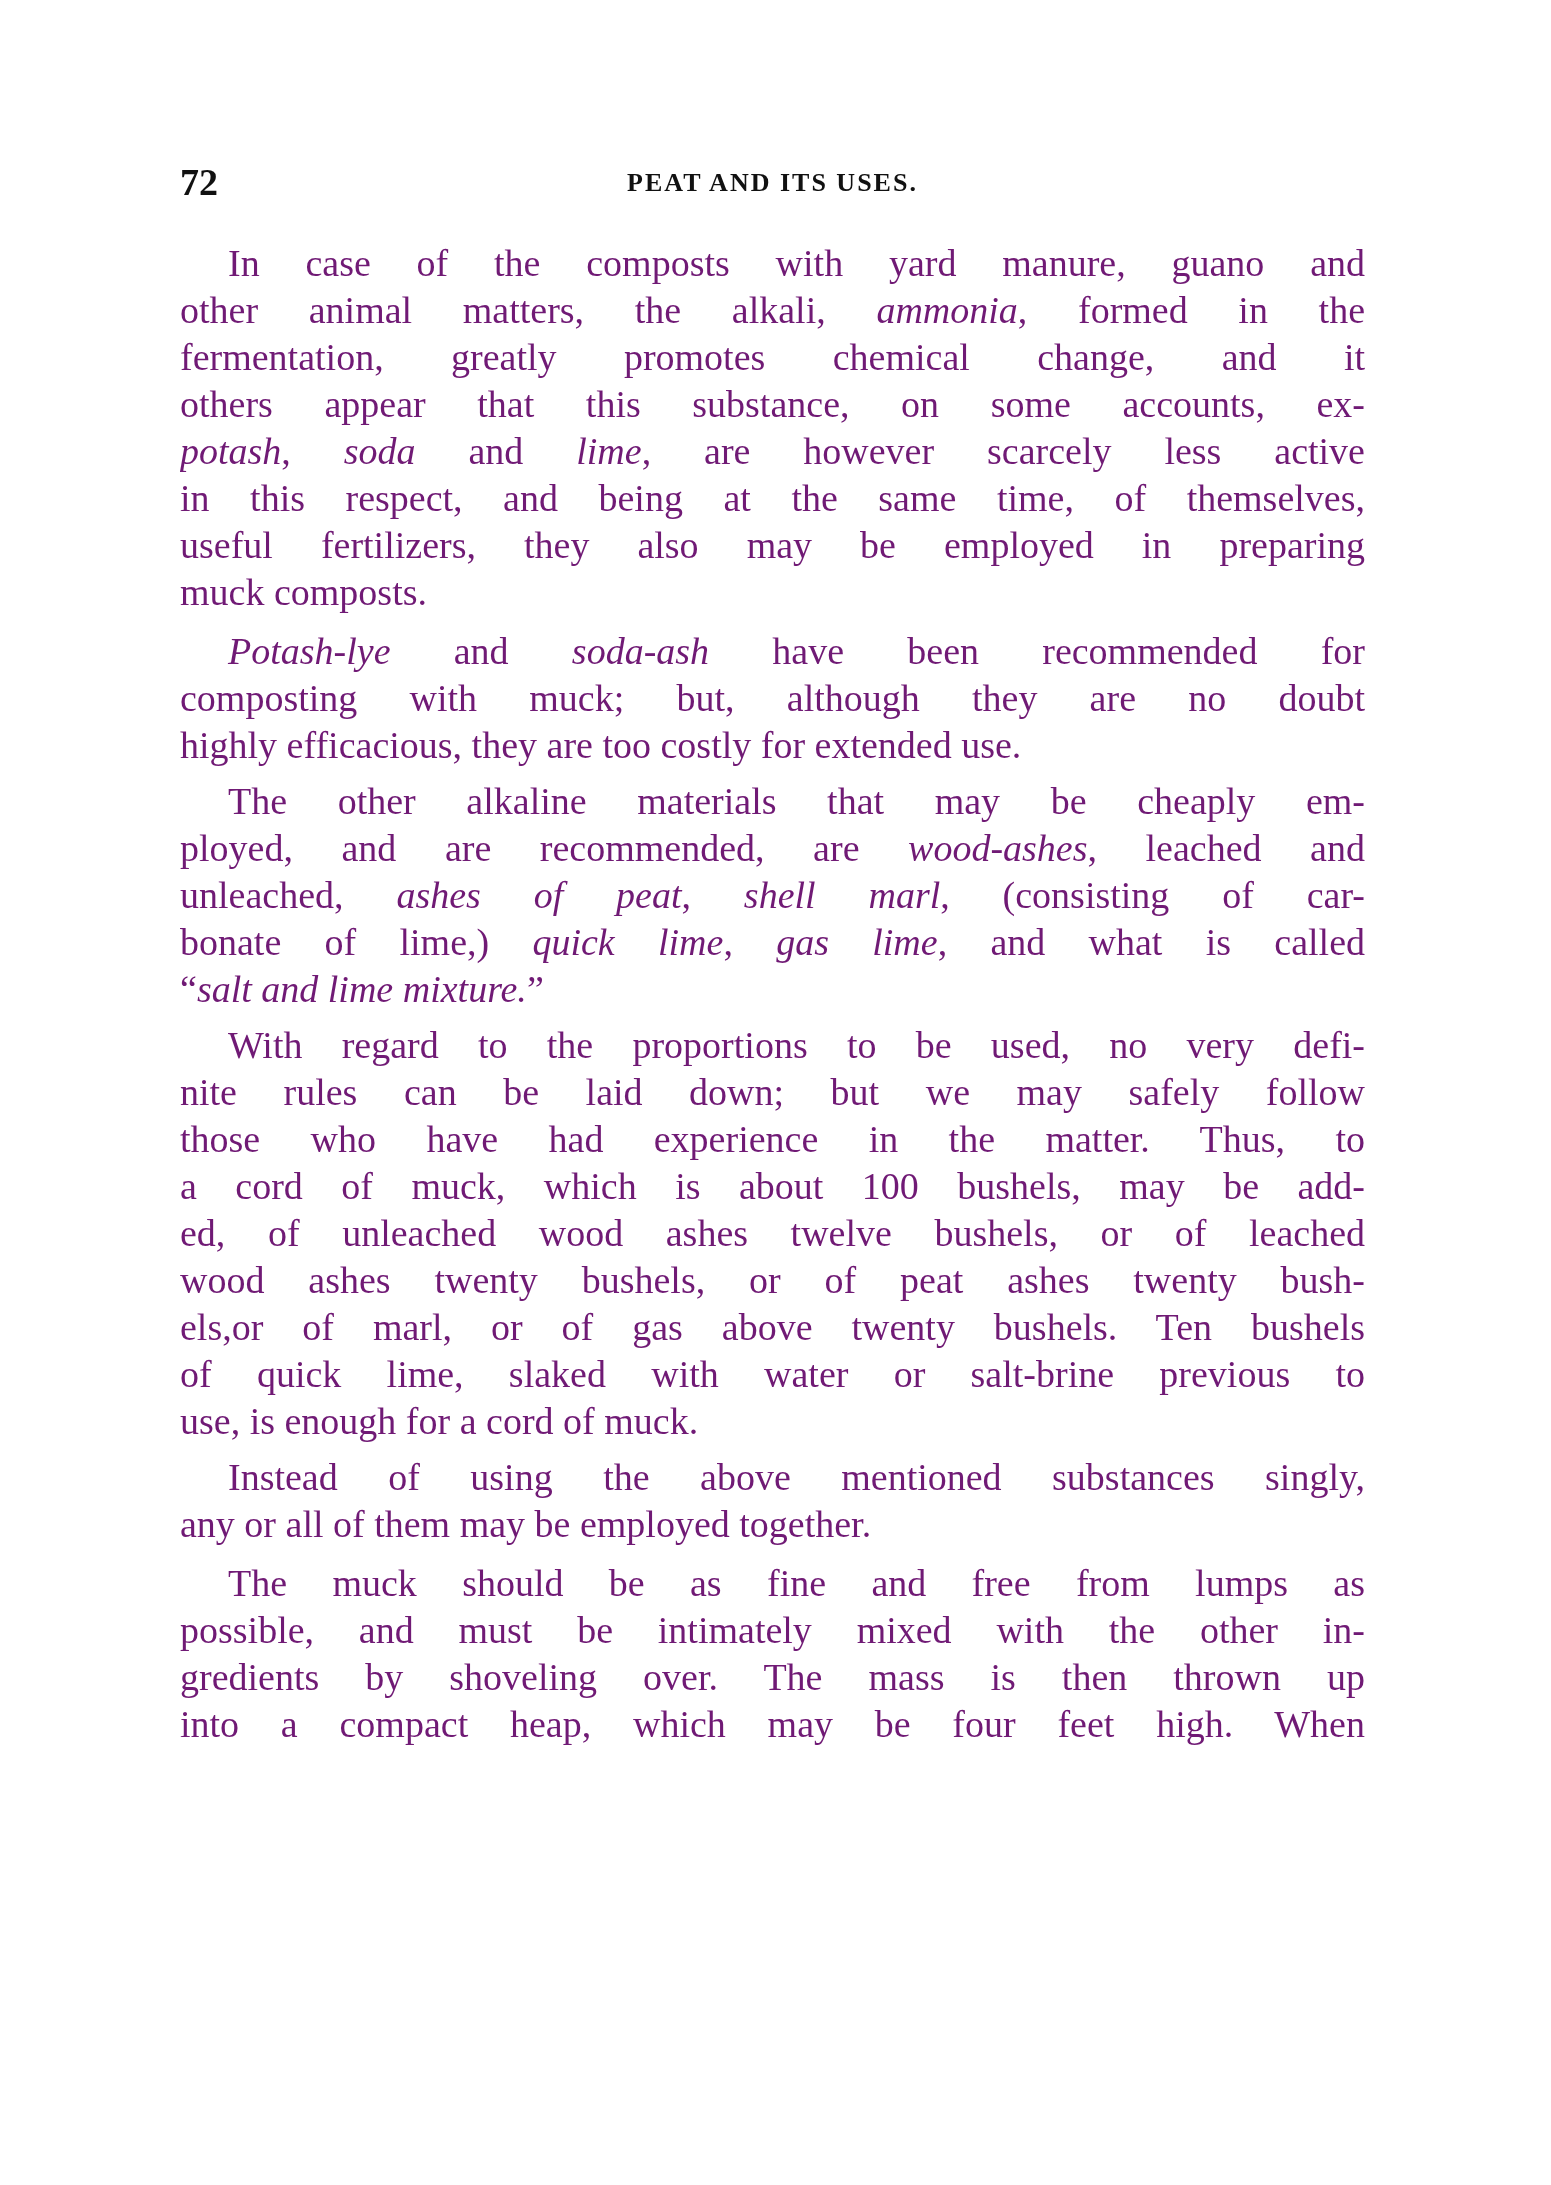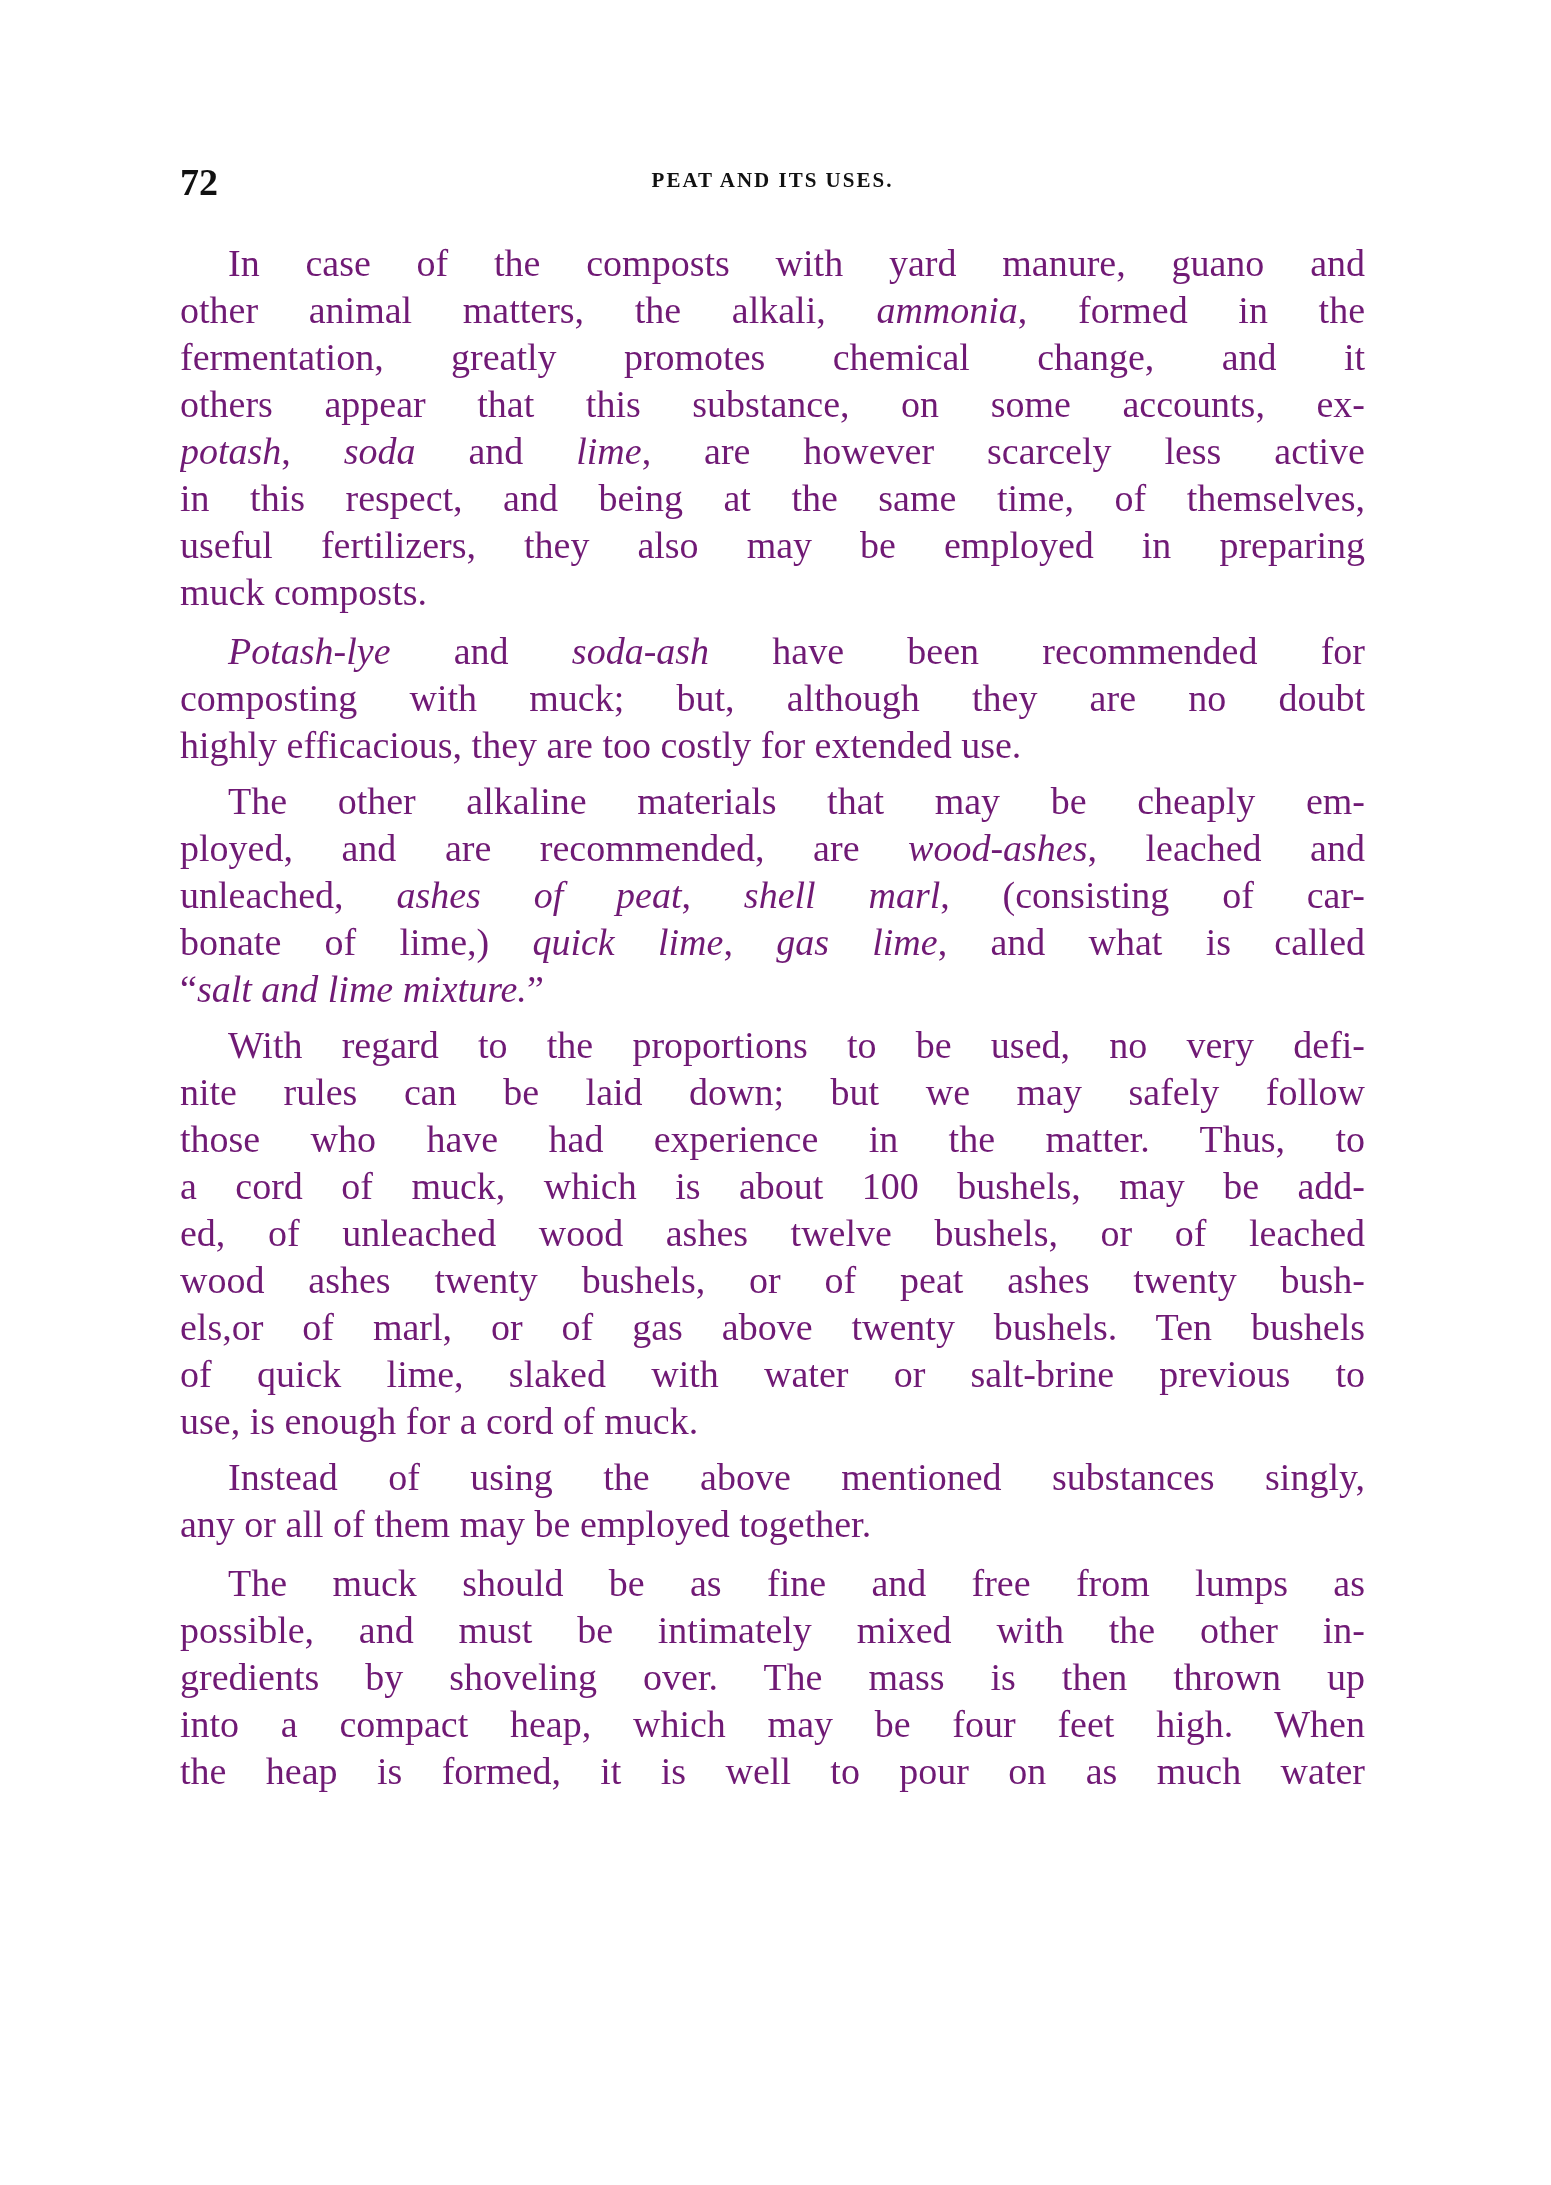--- a/index.html
+++ b/index.html
@@ -1,20 +1,20 @@
 <!DOCTYPE html>
 <html><head>
 <meta charset="utf-8">
 <style>
   html, body { margin:0; padding:0; background:#ffffff; }
   body { width:1551px; height:2185px; position:relative; overflow:hidden; }
   .page { position:absolute; left:0; top:0; width:1551px; height:1765px; background:#ffffff; }
   .header { position:absolute; left:180px; top:160px; width:1185px; height:50px; }
   .page-number { position:absolute; left:0; top:0; font-family:"Liberation Serif","DejaVu Serif",serif; font-size:38px; font-weight:bold; color:#111; }
-  .running-title { position:absolute; left:0; right:0; top:8px; text-align:center; font-family:"Liberation Serif","DejaVu Serif",serif; font-size:21px; font-weight:bold; letter-spacing:2px; color:#111; }
+  .running-title { position:absolute; left:0; right:0; top:8px; text-align:center; font-family:"Liberation Serif","DejaVu Serif",serif; font-size:26px; font-weight:bold; letter-spacing:2px; color:#111; }
   .body { position:absolute; left:180px; top:240px; width:1185px; }
   .line { display:block; height:47px; line-height:47px; font-family:"Liberation Serif","DejaVu Serif",serif; font-size:38px; color:#701a75; text-align:justify; text-align-last:justify; white-space:nowrap; overflow:hidden; }
   .line.last { text-align-last:left; }
   .line.indent { padding-left:48px; }
   .para { display:block; margin-bottom:9px; }
   .segment { }
   .segment.italic { font-style:italic; }
 </style>
 </head>
 <body>
@@ -61,16 +61,15 @@
       </div>
       <div class="para" style="margin-top: 0;">
         <span class="line indent"><span class="segment">Instead of using the above mentioned substances singly,</span></span>
         <span class="line last"><span class="segment">any or all of them may be employed together.</span></span>
       </div>
       <div class="para" style="margin-top: 12px;">
         <span class="line indent"><span class="segment">The muck should be as fine and free from lumps as</span></span>
         <span class="line"><span class="segment">possible, and must be intimately mixed with the other in-</span></span>
         <span class="line"><span class="segment">gredients by shoveling over.  The mass is then thrown up</span></span>
         <span class="line"><span class="segment">into a compact heap, which may be four feet high.  When</span></span>
-        <span class="line"><span class="segment">the heap is formed, it is well to pour on as much water</span></span>
       </div>
     </div>
 </div>
 
 </body></html>

